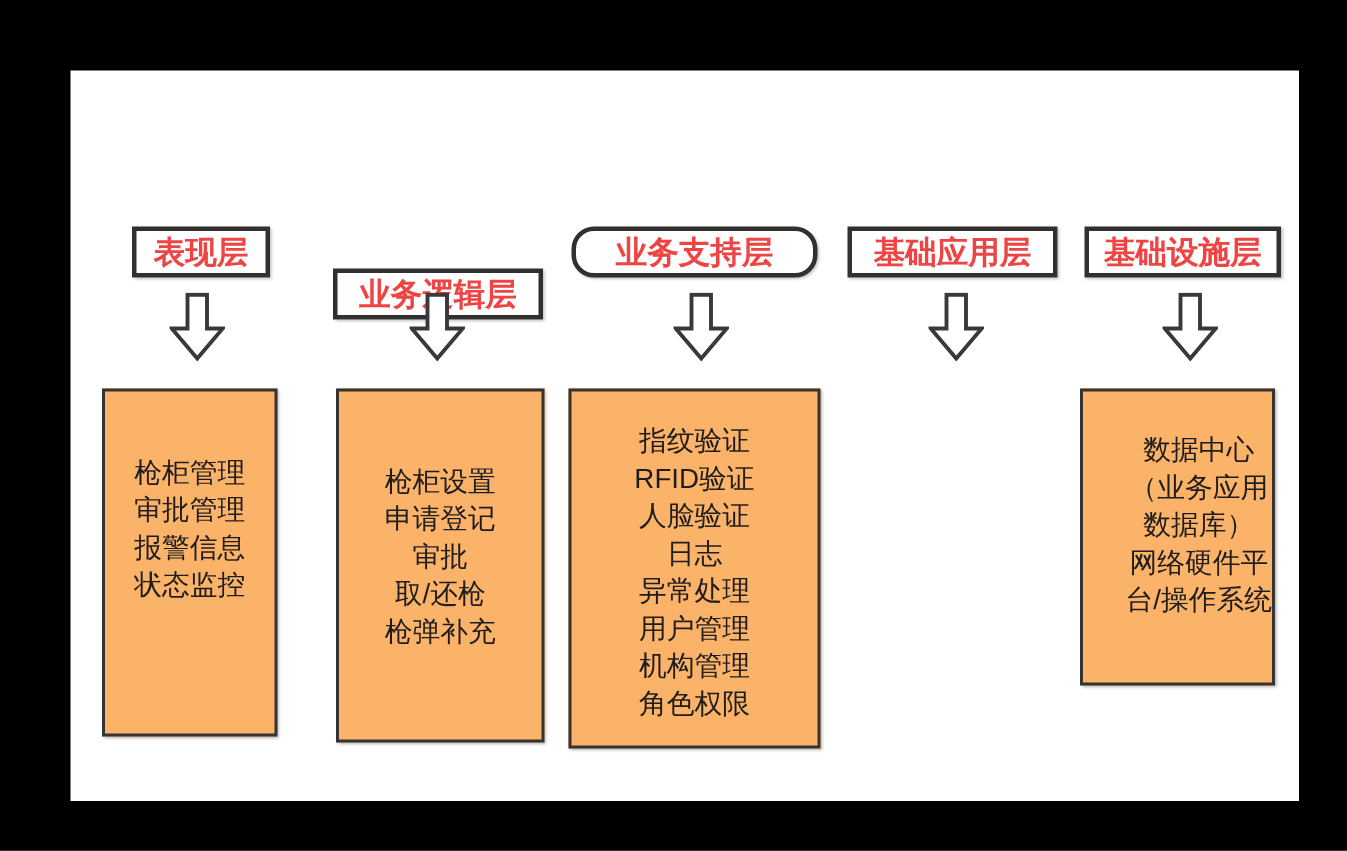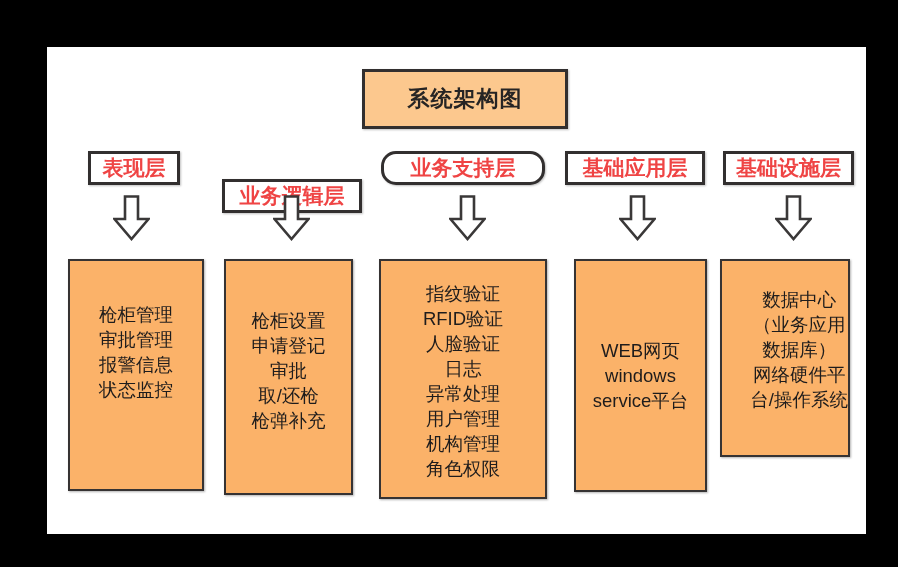--- a/index.html
+++ b/index.html
@@ -35,35 +35,32 @@
   .arr3{left:402px;}
   .arr4{left:572px;}
   .arr5{left:728px;}
   .box{
     position:absolute;top:212px;background:#FBB269;border:2px solid #363333;
     display:flex;flex-direction:column;align-items:center;justify-content:center;
     font-size:18.5px;line-height:25px;color:#1E1C1C;text-align:center;
     box-shadow:1px 1px 2px rgba(0,0,0,0.3);
   }
   .box-text{white-space:pre-line;}
-  .box1{left:21px;width:136px;height:232px;padding-bottom:46px;}
-  .box2{left:177px;width:129px;height:236px;padding-bottom:14px;}
+  .box1{left:21px;width:117px;height:232px;padding-bottom:46px;}
+  .box2{left:177px;width:139px;height:236px;padding-bottom:14px;}
   .box3{left:332px;width:168px;height:240px;justify-content:flex-end;padding-bottom:16px;}
   .box4{left:527px;width:133px;height:233px;}
   .box5{left:673px;width:130px;height:198px;padding-bottom:18px;align-items:flex-end;}
 </style>
 </head>
 <body>
 
 <div class="stage">
   <div class="panel">
 
-    <div class="title-box">
-      <span>系统架构图</span>
-    </div>
 
     <div class="hdr hdr1">表现层</div>
     <div class="hdr hdr2">业务逻辑层</div>
     <div class="hdr hdr3">业务支持层</div>
     <div class="hdr hdr4">基础应用层</div>
     <div class="hdr hdr5">基础设施层</div>
 
     <div class="arrow arr1">
       <svg width="37" height="46" viewBox="0 0 37 46">
           <path d="M12 1.5 H25 V24 H35.5 L18.5 44 L1.5 24 H12 Z" fill="#ffffff" stroke="#3A3838" stroke-width="2.6"></path>
@@ -106,25 +103,20 @@
     <div class="box box3">
       <div class="box-text">指纹验证
 RFID验证
 人脸验证
 日志
 异常处理
 用户管理
 机构管理
 角色权限</div>
     </div>
-    <div class="box box4">
-      <div class="box-text">WEB网页
-windows
-service平台</div>
-    </div>
     <div class="box box5">
       <div class="box-text">数据中心
 （业务应用
 数据库）
 网络硬件平
 台/操作系统</div>
     </div>
 
   </div>
 </div>

